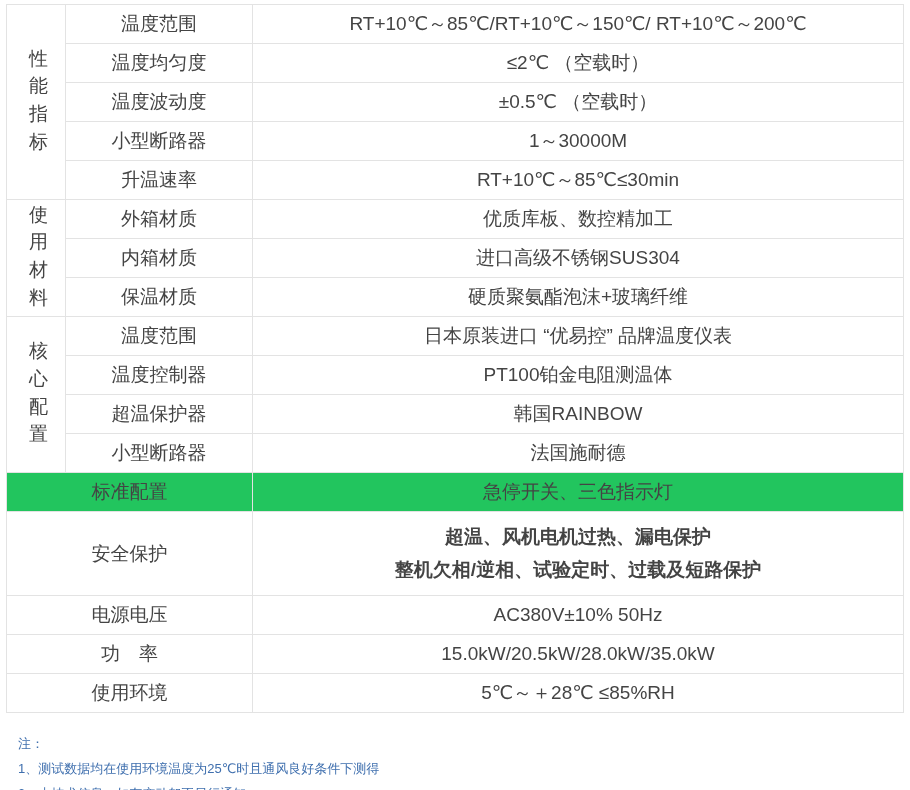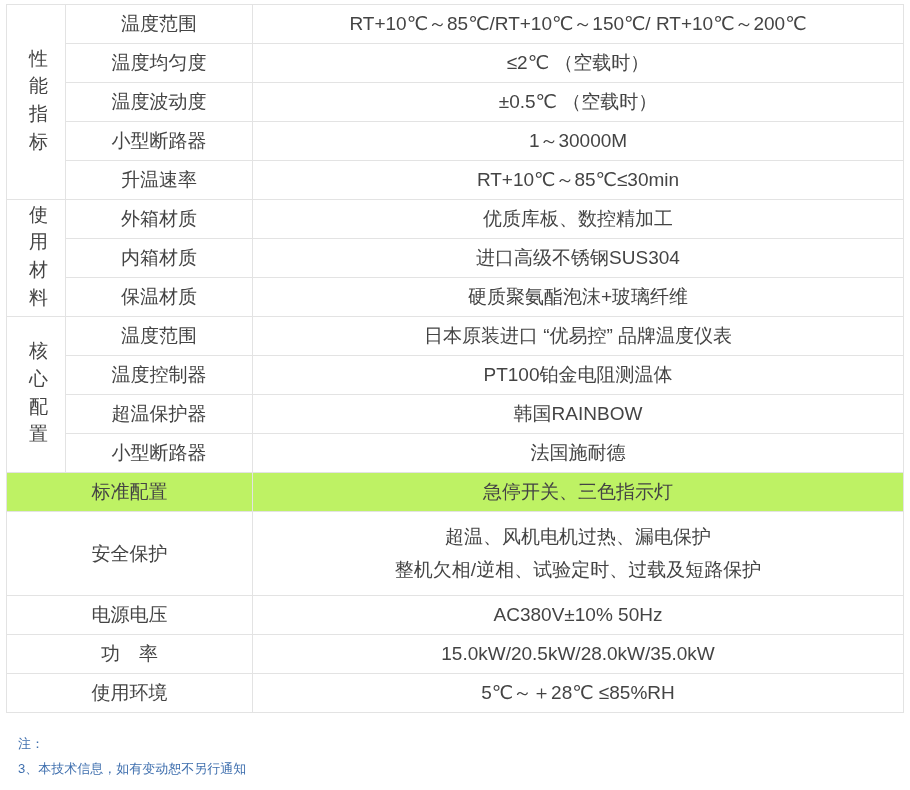--- a/index.html
+++ b/index.html
@@ -57,26 +57,27 @@
     height: 38px;
   }
   td.value {
     color: #444444;
     font-size: 13.5px;
     height: 38px;
   }
   td.value.multi {
     line-height: 1.75;
     padding: 8px 4px;
+    font-weight: bold;
   }
   td.label.wide {
     width: 244px;
   }
   tr.shaded td {
-    background: #bef264;
+    background: #22c55e;
   }
   .notes {
     margin: 18px 0 0 12px;
     font-size: 13px;
     color: #3f6fae;
     line-height: 1.95;
   }
   .notes .note-line {
     white-space: nowrap;
   }
@@ -175,16 +176,17 @@
       <tr>
         <td class="label wide" colspan="2">使用环境</td>
         <td class="value">5℃～＋28℃ ≤85%RH</td>
       </tr>
 
     </tbody>
   </table>
 
   <div class="notes">
     <div class="note-line">注：</div>
+    <div class="note-line">1、测试数据均在使用环境温度为25℃时且通风良好条件下测得</div>
     <div class="note-line">3、本技术信息，如有变动恕不另行通知</div>
   </div>
 
 </div>
 
 </body></html>

